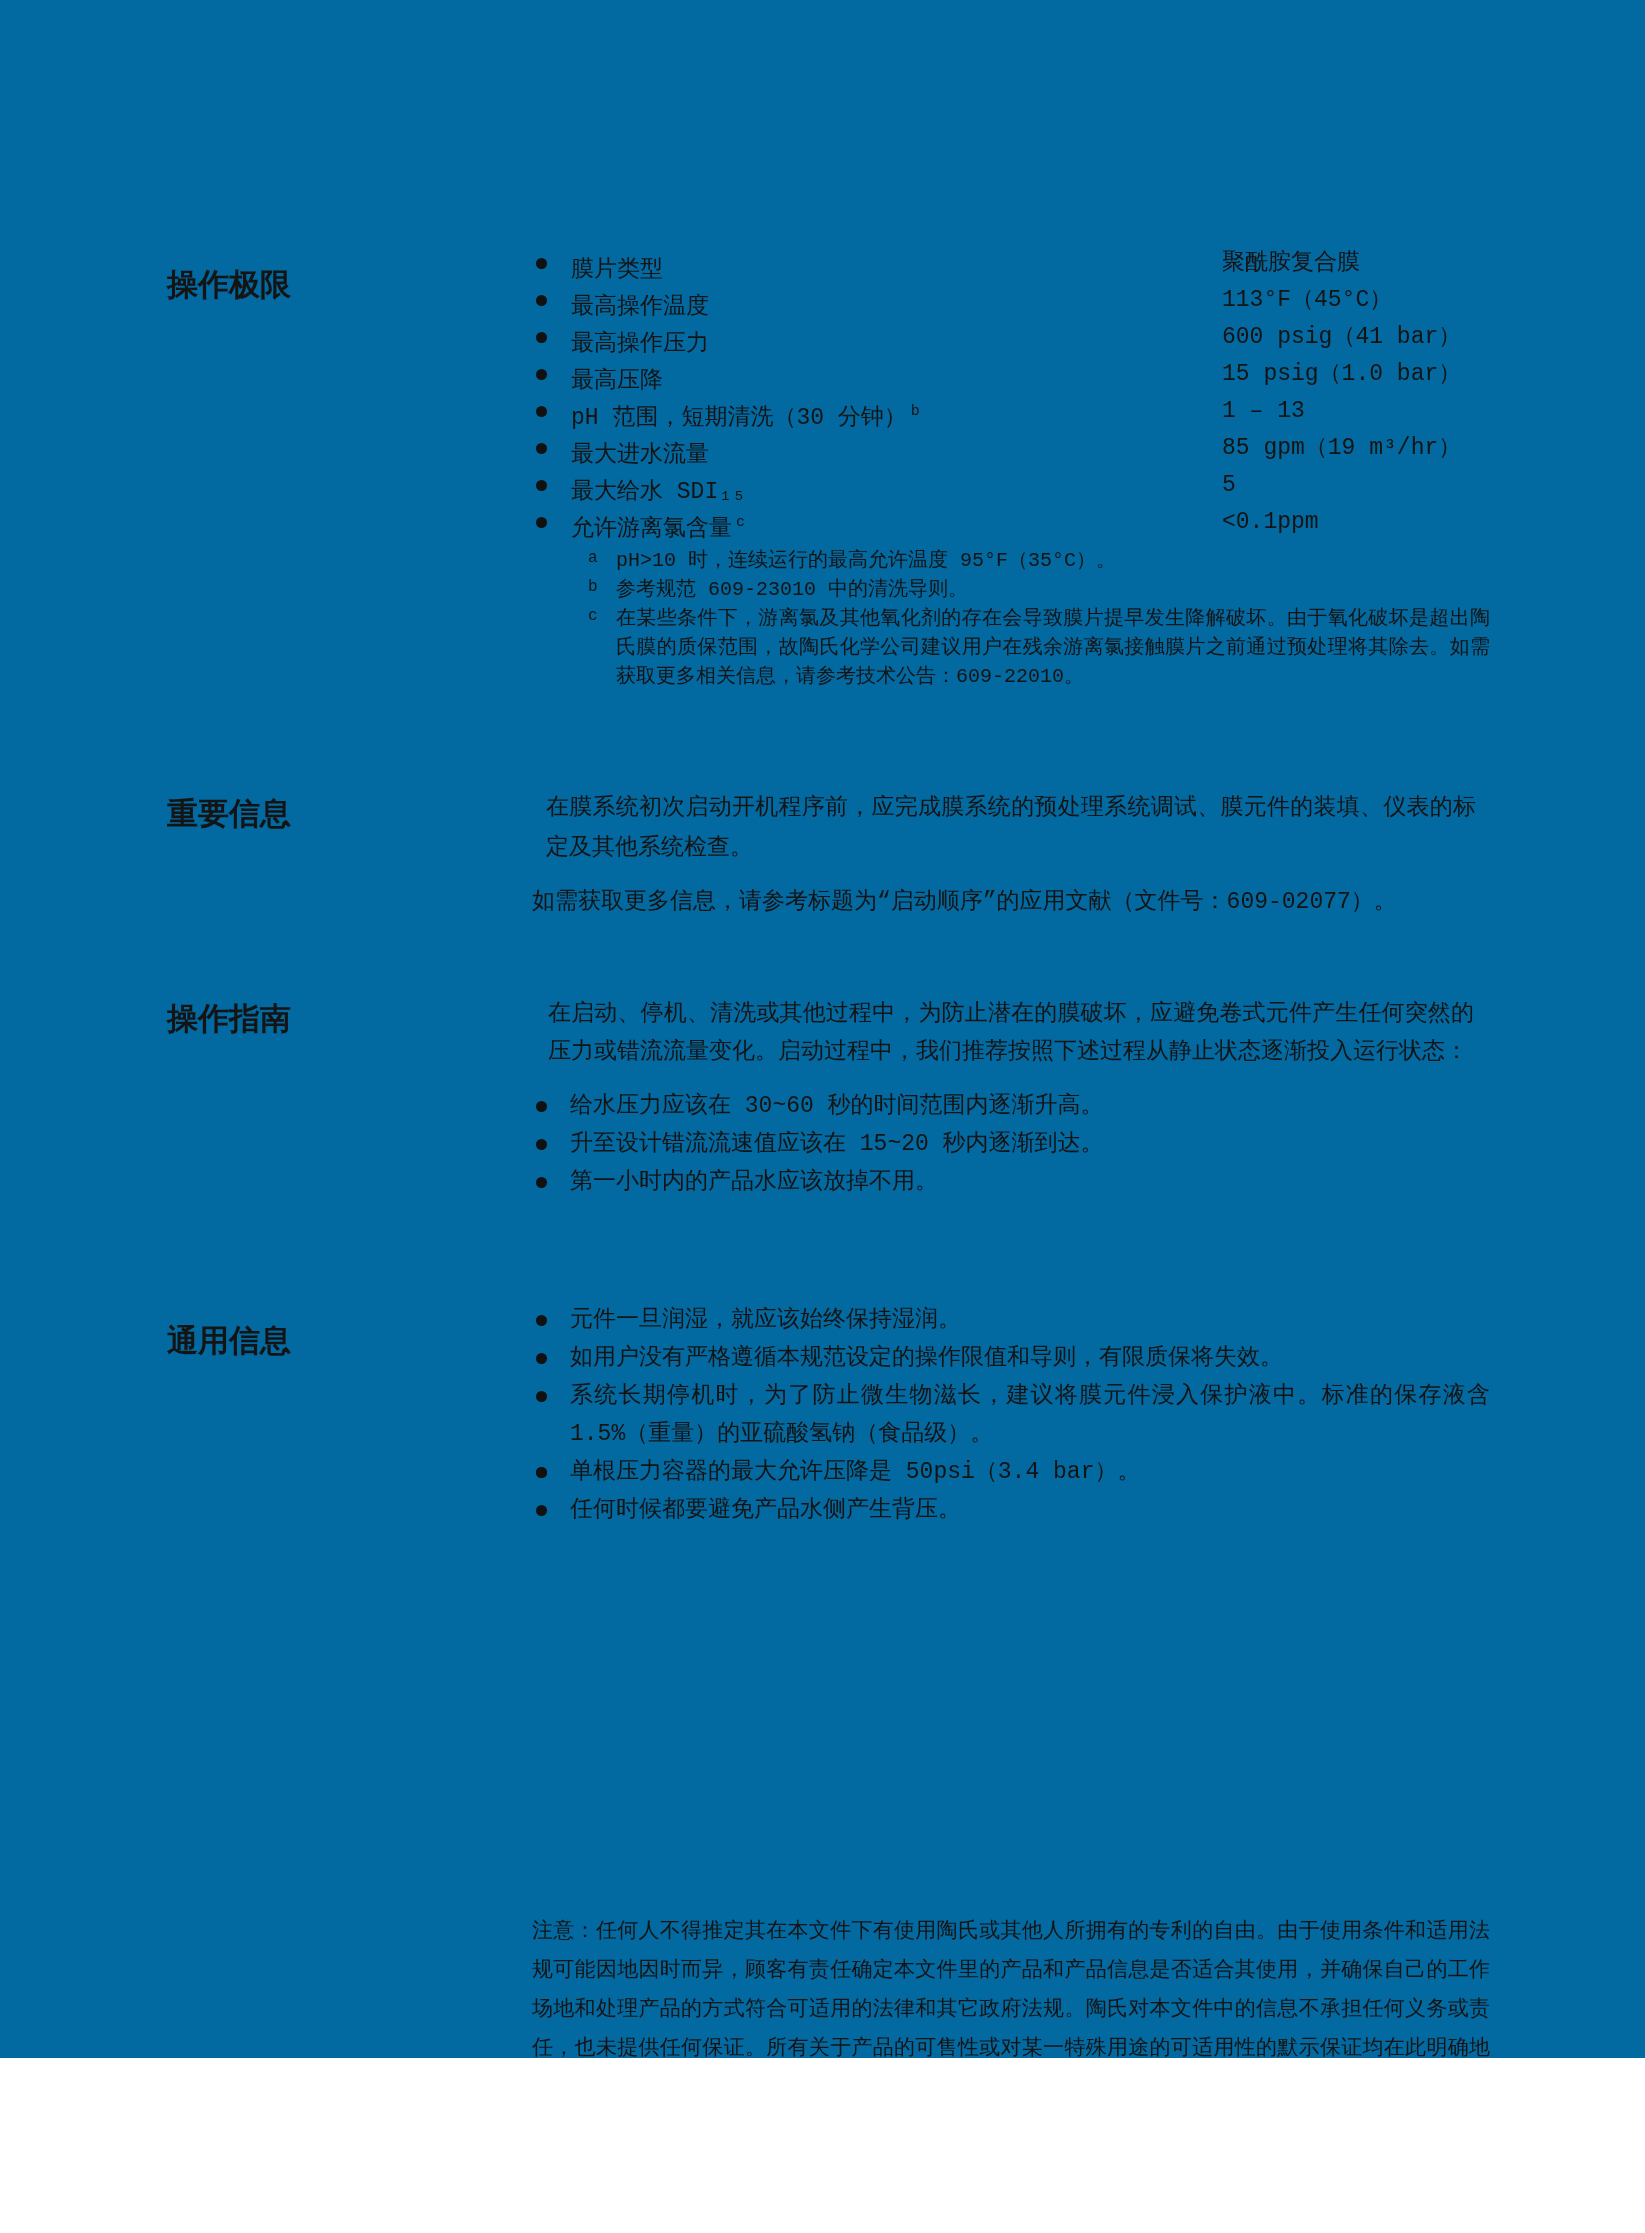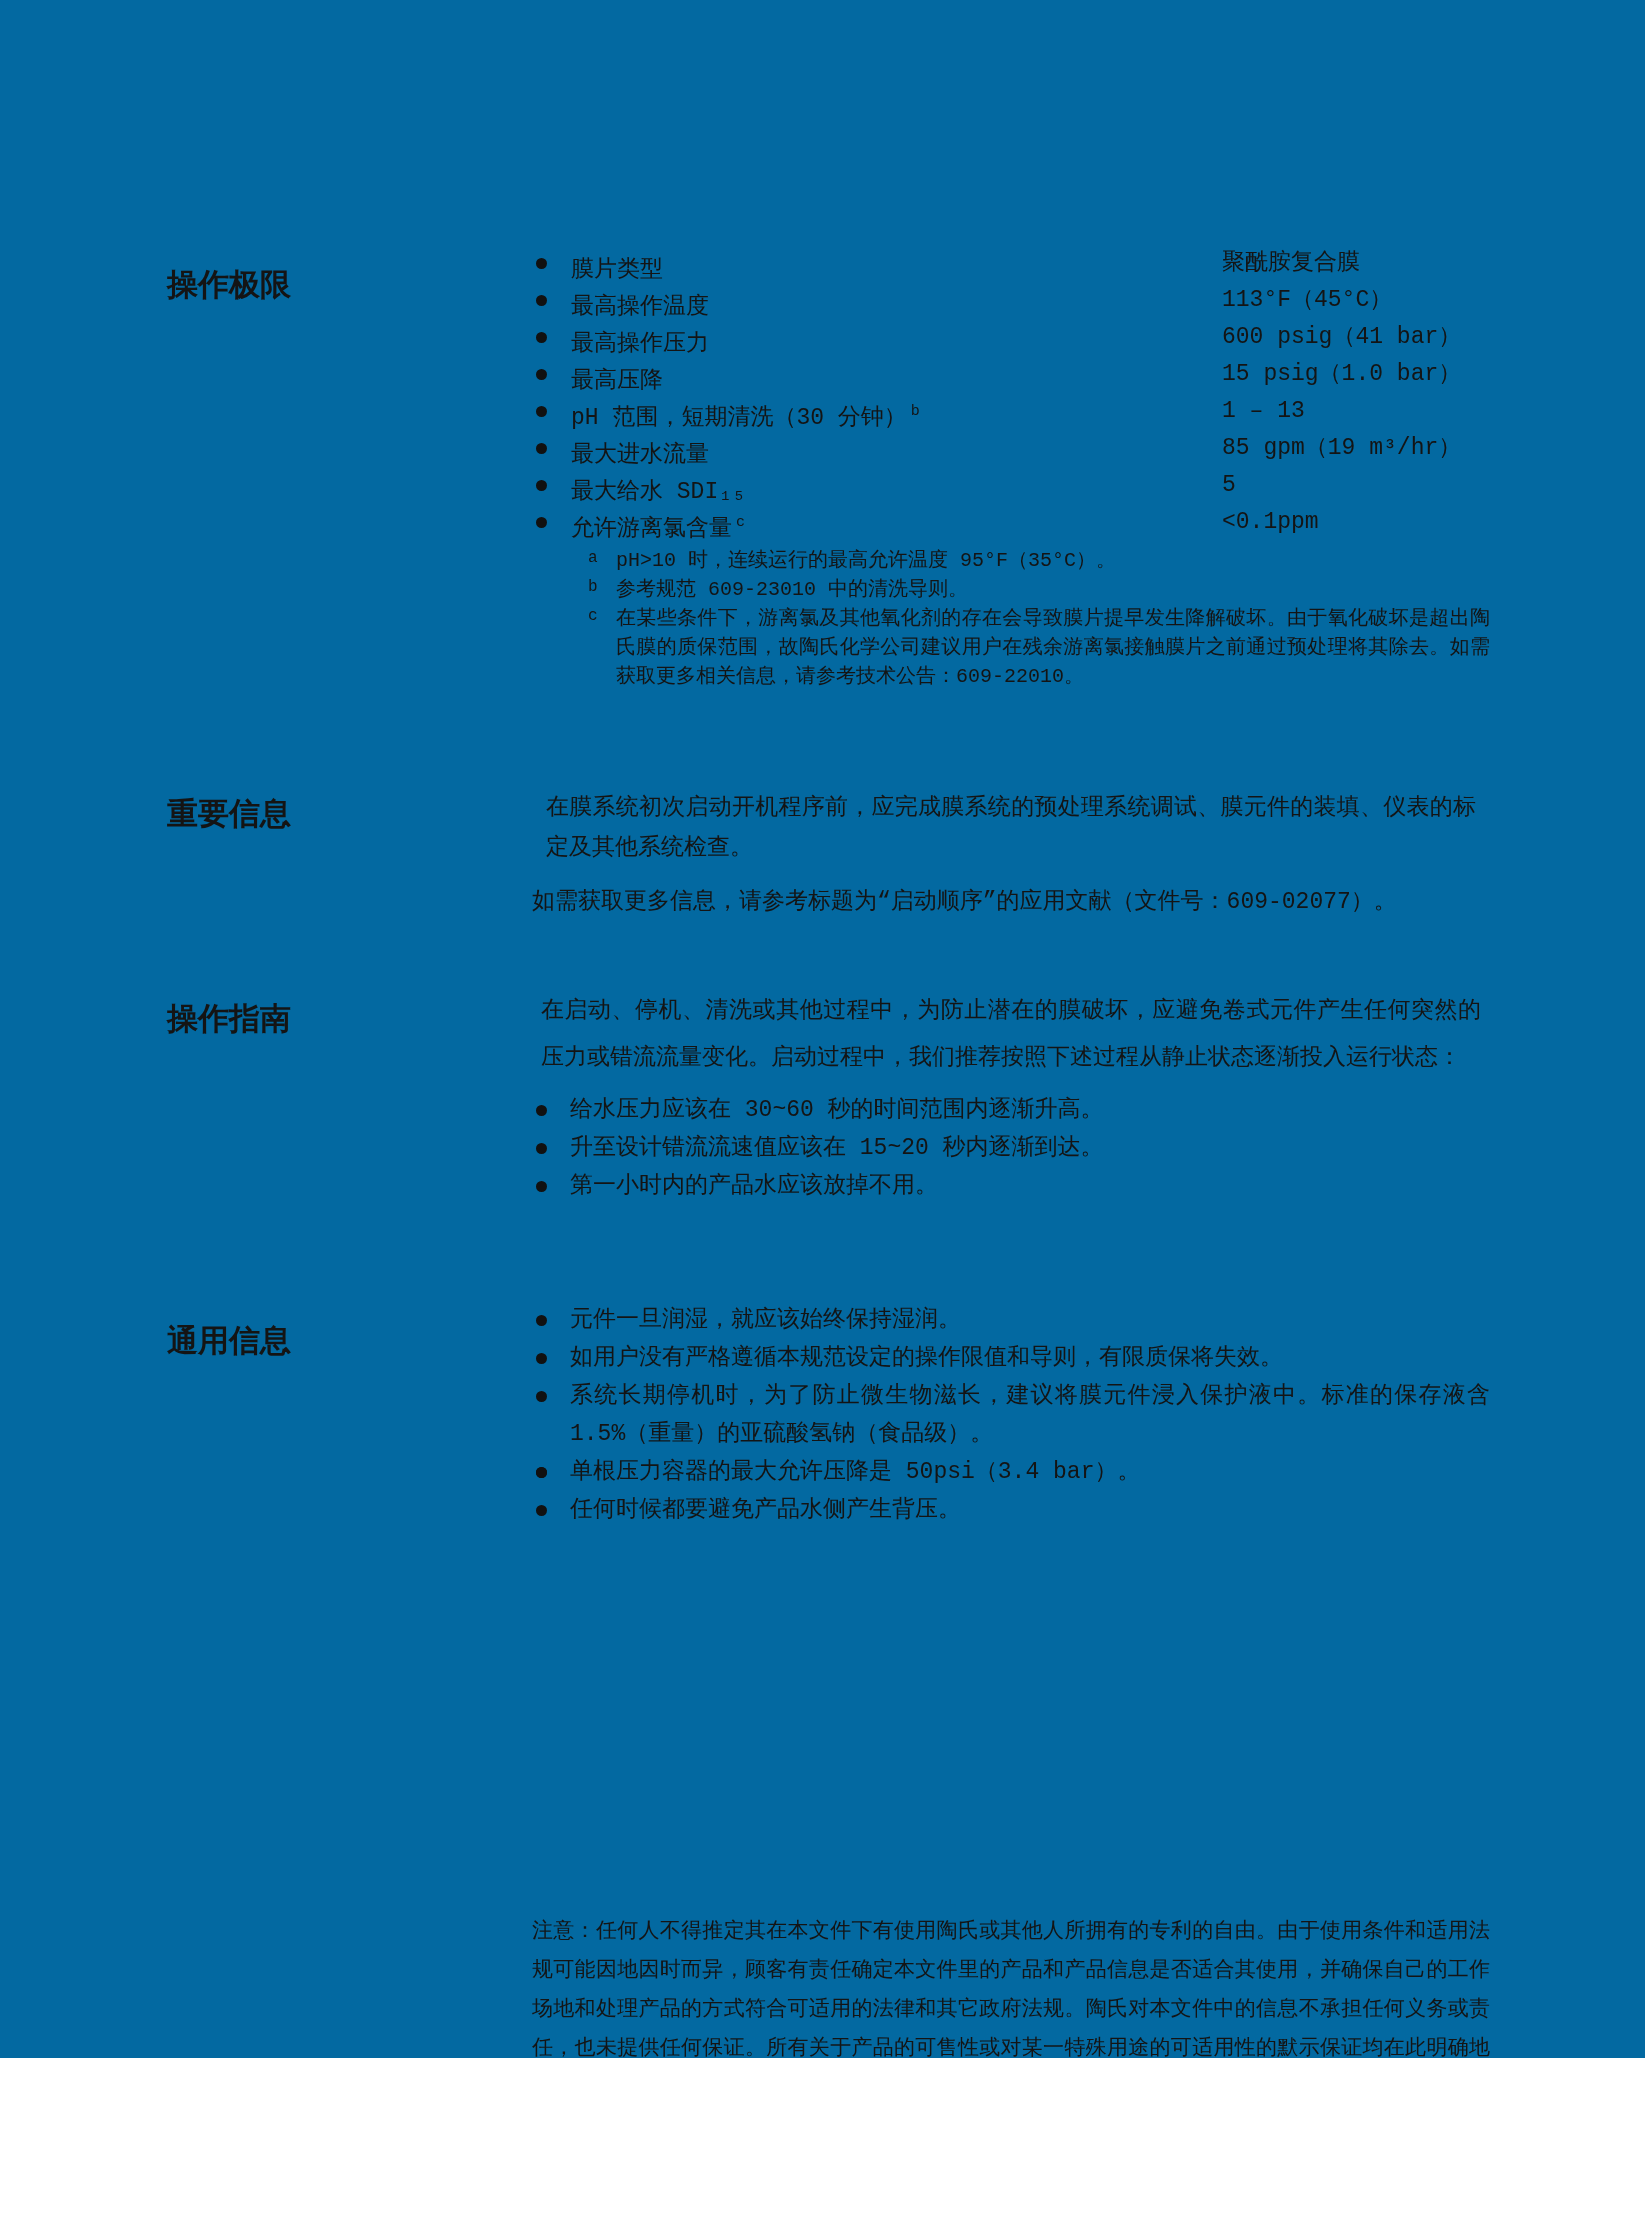--- a/index.html
+++ b/index.html
@@ -129,21 +129,21 @@
     <h2 class="sec-title">重要信息</h2>
     <div class="sec-body">
       <p class="para" style="margin:14px;">在膜系统初次启动开机程序前，应完成膜系统的预处理系统调试、膜元件的装填、仪表的标定及其他系统检查。</p>
       <p class="para" style="margin:0;">如需获取更多信息，请参考标题为“启动顺序”的应用文献（文件号：609-02077）。</p>
     </div>
   </section>
 
   <section class="sec" id="sec-guide">
     <h2 class="sec-title">操作指南</h2>
     <div class="sec-body">
-      <p class="para" style="margin:9px; line-height:47px;">在启动、停机、清洗或其他过程中，为防止潜在的膜破坏，应避免卷式元件产生任何突然的压力或错流流量变化。启动过程中，我们推荐按照下述过程从静止状态逐渐投入运行状态：</p>
+      <p class="para" style="margin:16px; line-height:38px;">在启动、停机、清洗或其他过程中，为防止潜在的膜破坏，应避免卷式元件产生任何突然的压力或错流流量变化。启动过程中，我们推荐按照下述过程从静止状态逐渐投入运行状态：</p>
       <div class="brow">
         <span class="bullet-dot"></span>
         <span>给水压力应该在 30~60 秒的时间范围内逐渐升高。</span>
       </div>
       <div class="brow">
         <span class="bullet-dot"></span>
         <span>升至设计错流流速值应该在 15~20 秒内逐渐到达。</span>
       </div>
       <div class="brow">
         <span class="bullet-dot"></span>

